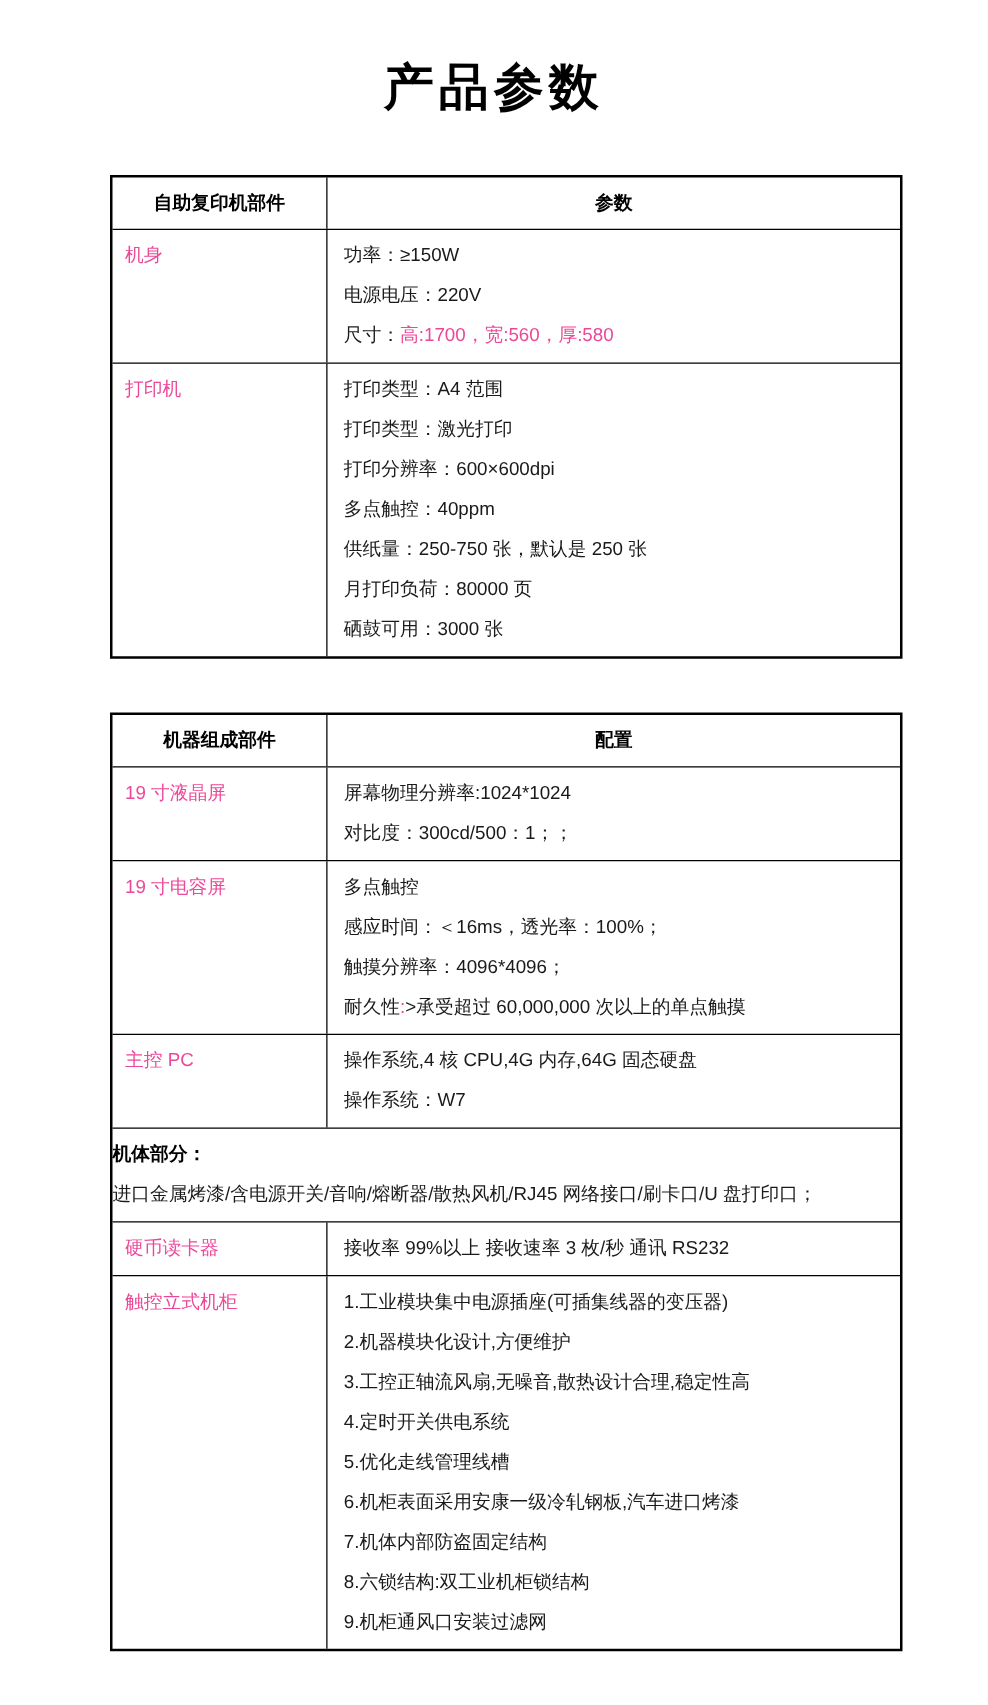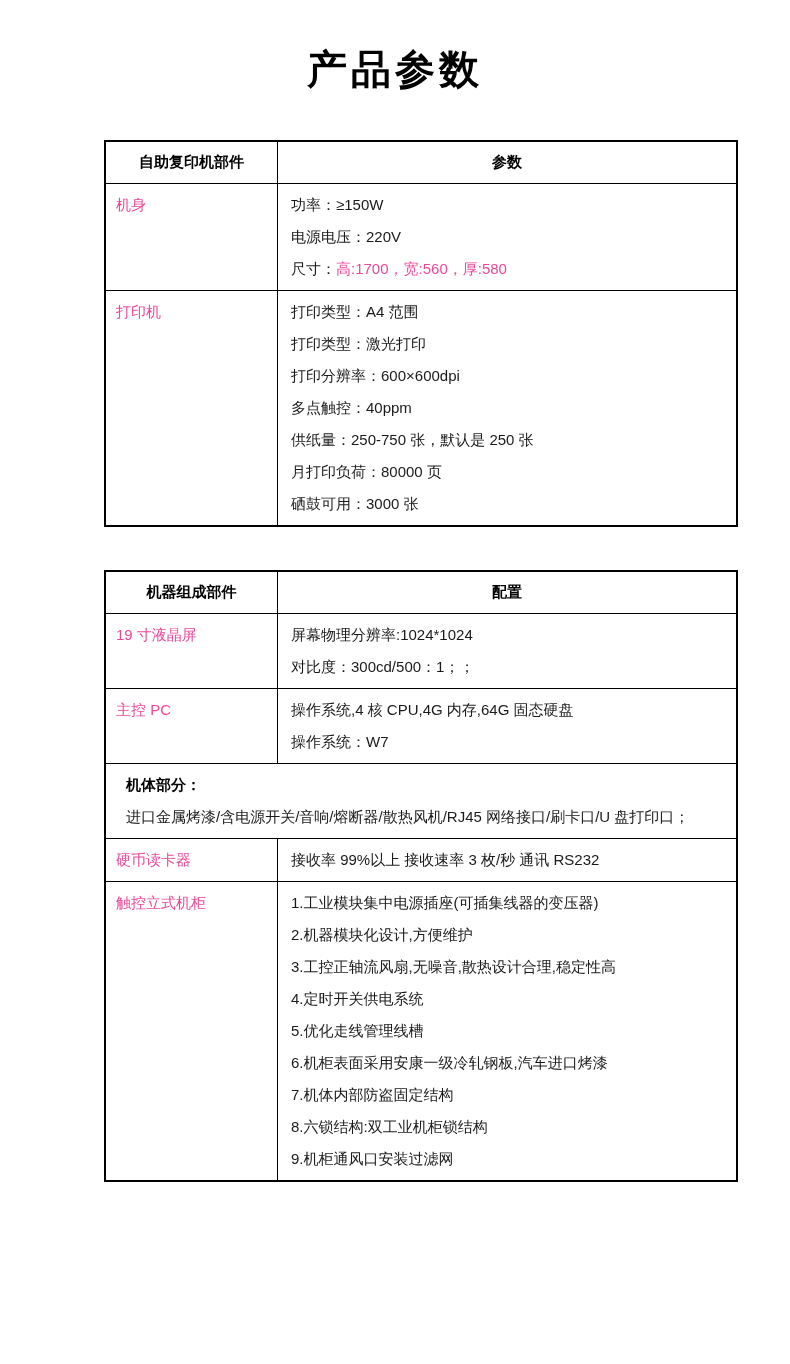--- a/index.html
+++ b/index.html
@@ -10,42 +10,41 @@
   }
   .page-title {
     margin:42px 0 0 0; text-align:center;
     font-size:40px; font-weight:bold; color:#000;
     letter-spacing:4px;
   }
   .spec-table {
     position:absolute; left:88px; width:634px;
     border:2px solid #000; box-sizing:border-box;
     background:#fff;
-    margin-left:16px;
   }
   #table1 { top:140px; }
   #table2 { top:570px; }
   .thead { display:flex; }
   .th {
     font-weight:bold; text-align:center; font-size:15px;
     padding:11px 4px; box-sizing:border-box; color:#000;
   }
   .th-col1 { flex:0 0 172px; border-right:1px solid #000; }
   .th-col2 { flex:1; }
   .trow { display:flex; border-top:1px solid #000; }
   .cell-label {
     flex:0 0 172px; border-right:1px solid #000;
     padding:5px 4px 5px 10px; box-sizing:border-box;
     line-height:32px; color:#ec4899;
   }
   .cell-content {
     flex:1; padding:5px 6px 5px 13px; box-sizing:border-box;
   }
   .cell-span {
-    flex:1; padding:5px 6px 5px 20px; box-sizing:border-box;
+    flex:1; padding:5px 6px 5px 0; box-sizing:border-box;
   }
   .line { line-height:32px; white-space:nowrap; color:#1a1a1a; }
   .red  { color:#ec4899; }
   .bold { font-weight:bold; color:#000; }
 </style>
 </head>
 <body>
 
 <h1 class="page-title">产品参数</h1>
 
@@ -85,20 +84,29 @@
   </div>
   <div>
       <div class="trow">
         <div class="cell-label">19 寸液晶屏</div>
         <div class="cell-content">
           <div class="line">屏幕物理分辨率:1024*1024</div>
           <div class="line">对比度：300cd/500：1；；</div>
         </div>
       </div>
       <div class="trow">
+        <div class="cell-label">19 寸电容屏</div>
+        <div class="cell-content">
+          <div class="line">多点触控</div>
+          <div class="line">感应时间：＜16ms，透光率：100%；</div>
+          <div class="line">触摸分辨率：4096*4096；</div>
+          <div class="line"><span>耐久性</span><span class="red">:</span><span>&gt;承受超过 60,000,000 次以上的单点触摸</span></div>
+        </div>
+      </div>
+      <div class="trow">
         <div class="cell-label">主控 PC</div>
         <div class="cell-content">
           <div class="line">操作系统,4 核 CPU,4G 内存,64G 固态硬盘</div>
           <div class="line">操作系统：W7</div>
         </div>
       </div>
       <div class="trow">
         <div class="cell-span">
           <div class="line bold">机体部分：</div>
           <div class="line">进口金属烤漆/含电源开关/音响/熔断器/散热风机/RJ45 网络接口/刷卡口/U 盘打印口；</div>

